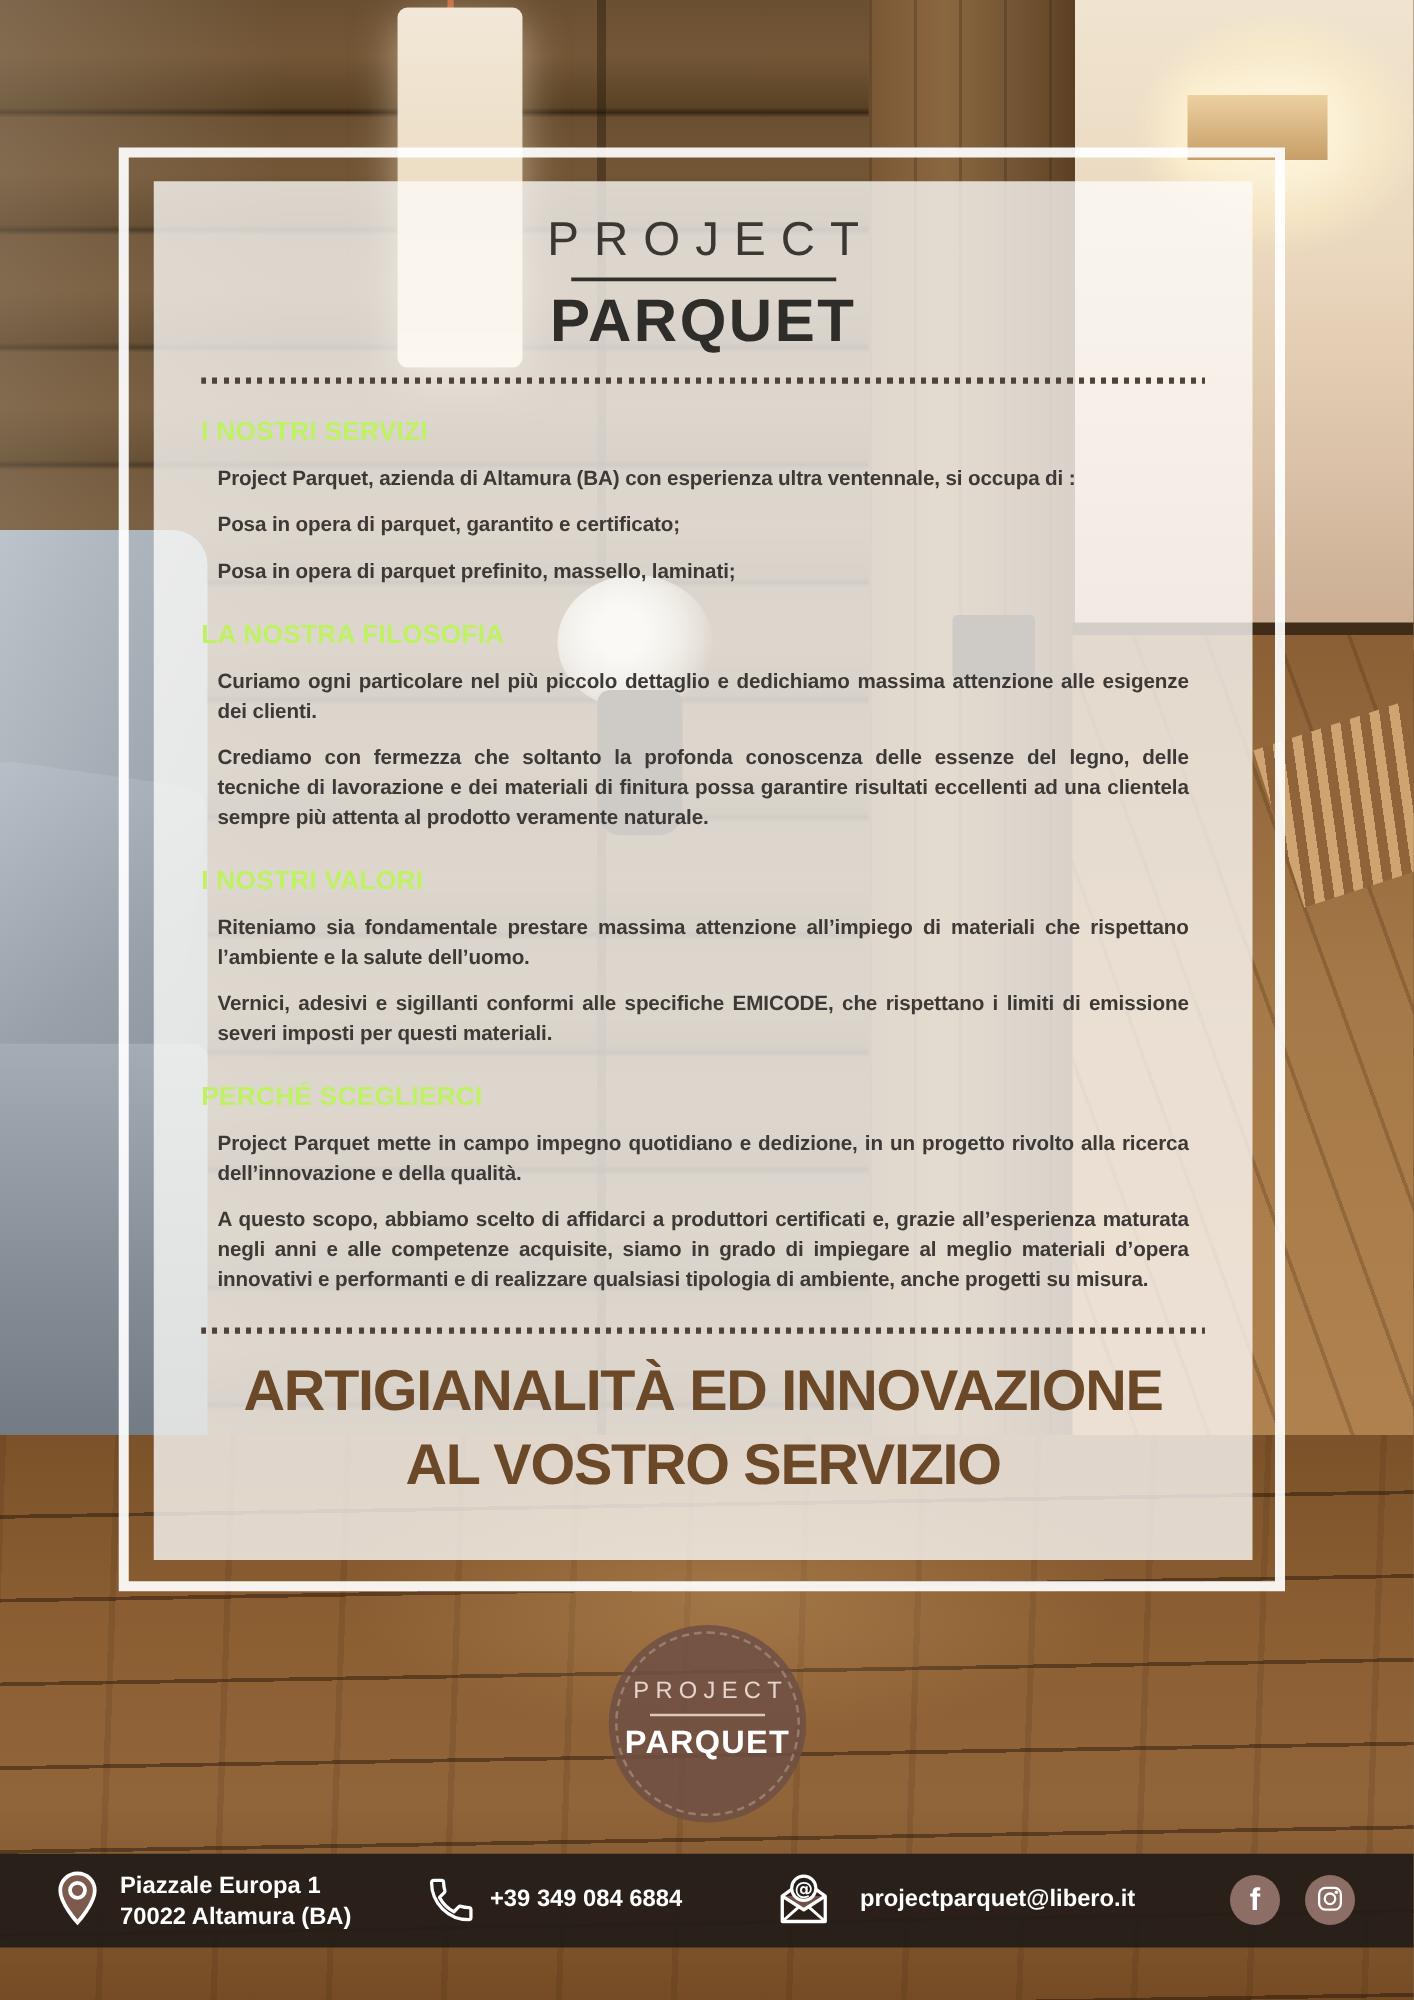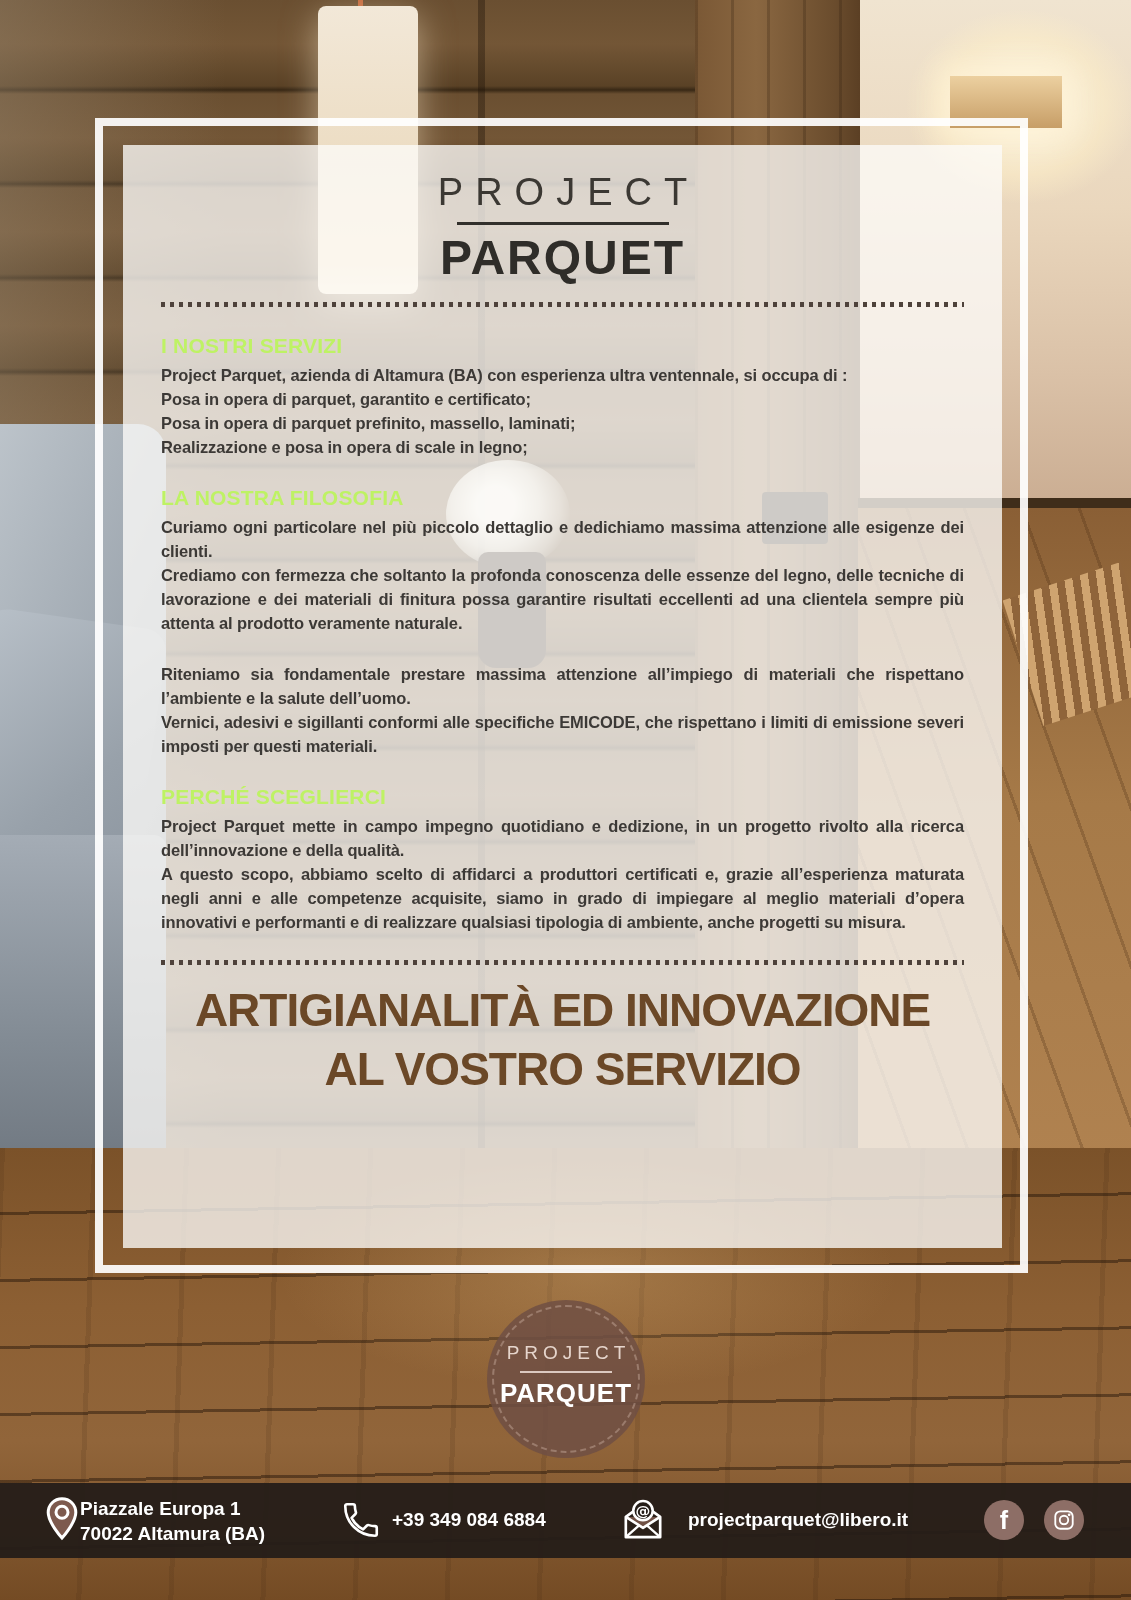--- a/index.html
+++ b/index.html
@@ -68,42 +68,42 @@
   .brand-project{font-size:38px;font-weight:400;letter-spacing:12px;padding-left:12px;color:#3b3833;}
   .brand-rule{width:212px;height:3px;background:#32302c;margin:8px auto 5px;}
   .brand-parquet{font-size:48px;font-weight:700;letter-spacing:2px;color:#2f2d29;}
 
   .dotted{height:5px;margin-top:17px;
     background:repeating-linear-gradient(90deg,#4e423b 0 4px,transparent 4px 9px);}
 
   
   .section{margin-top:27px;}
   .section h2{margin:0 0 5px;font-size:21px;letter-spacing:.2px;color:#bef264;font-weight:700;}
-  .section p{margin:0;font-size:16.5px;line-height:24px;font-weight:700;color:#3c3936;letter-spacing:-.1px;}
+  .section p{margin:13px;font-size:16.5px;line-height:24px;font-weight:700;color:#3c3936;letter-spacing:-.1px;}
   .section p.justify{text-align:justify;}
 
   
   .tagline{margin-top:16px;text-align:center;font-weight:700;font-size:46px;line-height:59px;
     letter-spacing:-1px;color:#6b4827;}
 
   
   .seal{position:absolute;left:487px;top:1300px;width:158px;height:158px;border-radius:50%;
     background:rgba(111,79,68,.84);text-align:center;box-sizing:border-box;}
   .seal::after{content:"";position:absolute;inset:5px;border-radius:50%;
     border:2px dashed rgba(225,200,185,.35);}
   .seal-project{margin-top:42px;font-size:19px;letter-spacing:5px;padding-left:5px;color:#e6d5cc;}
   .seal-rule{width:92px;height:2px;background:#dcc9c0;margin:7px auto 5px;}
   .seal-parquet{font-size:26px;font-weight:700;letter-spacing:1px;color:#ffffff;}
 
   
   .footer{position:absolute;left:0;top:1483px;width:100%;height:75px;background:rgba(36,29,24,.94);color:#fff;}
   .f-item{position:absolute;}
   .f-text{font-size:19px;font-weight:700;color:#fff;}
   .addr-icon{left:44px;top:13px;}
-  .addr-text{left:80px;top:13px;line-height:25px;}
+  .addr-text{left:96px;top:13px;line-height:25px;}
   .phone-icon{left:340px;top:16px;}
   .phone-text{left:392px;top:26px;}
   .email-icon{left:618px;top:12px;}
   .email-text{left:688px;top:26px;}
   .social-btn{position:absolute;top:17px;width:40px;height:40px;border-radius:50%;background:#8d6e66;
     text-align:center;line-height:40px;font-size:25px;font-weight:700;color:#fff;cursor:pointer;}
   .fb{left:984px;}
   .ig{left:1044px;line-height:36px;}
 </style>
 </head>
@@ -142,30 +142,30 @@
       <div class="brand-parquet">PARQUET</div>
     </div>
 
     <div class="dotted"></div>
 
     <div class="section">
       <h2>I NOSTRI SERVIZI</h2>
       <p>Project Parquet, azienda di Altamura (BA) con esperienza ultra ventennale, si occupa di :</p>
       <p>Posa in opera di parquet, garantito e certificato;</p>
       <p>Posa in opera di parquet prefinito, massello, laminati;</p>
-      <p>Realizzazione e posa in opera di scale in legno;</p>
     </div>
 
     <div class="section">
       <h2>LA NOSTRA FILOSOFIA</h2>
       <p class="justify">Curiamo ogni particolare nel più piccolo dettaglio e dedichiamo massima attenzione alle esigenze dei clienti.</p>
       <p class="justify">Crediamo con fermezza che soltanto la profonda conoscenza delle essenze del legno, delle tecniche di lavorazione e dei materiali di finitura possa garantire risultati eccellenti ad una clientela sempre più attenta al prodotto veramente naturale.</p>
     </div>
 
     <div class="section">
+      <h2>I NOSTRI VALORI</h2>
       <p class="justify">Riteniamo sia fondamentale prestare massima attenzione all’impiego di materiali che rispettano l’ambiente e la salute dell’uomo.</p>
       <p class="justify">Vernici, adesivi e sigillanti conformi alle specifiche EMICODE, che rispettano i limiti di emissione severi imposti per questi materiali.</p>
     </div>
 
     <div class="section">
       <h2>PERCHÉ SCEGLIERCI</h2>
       <p class="justify">Project Parquet mette in campo impegno quotidiano e dedizione, in un progetto rivolto alla ricerca dell’innovazione e della qualità.</p>
       <p class="justify">A questo scopo, abbiamo scelto di affidarci a produttori certificati e, grazie all’esperienza maturata negli anni e alle competenze acquisite, siamo in grado di impiegare al meglio materiali d’opera innovativi e performanti e di realizzare qualsiasi tipologia di ambiente, anche progetti su misura.</p>
     </div>
 

